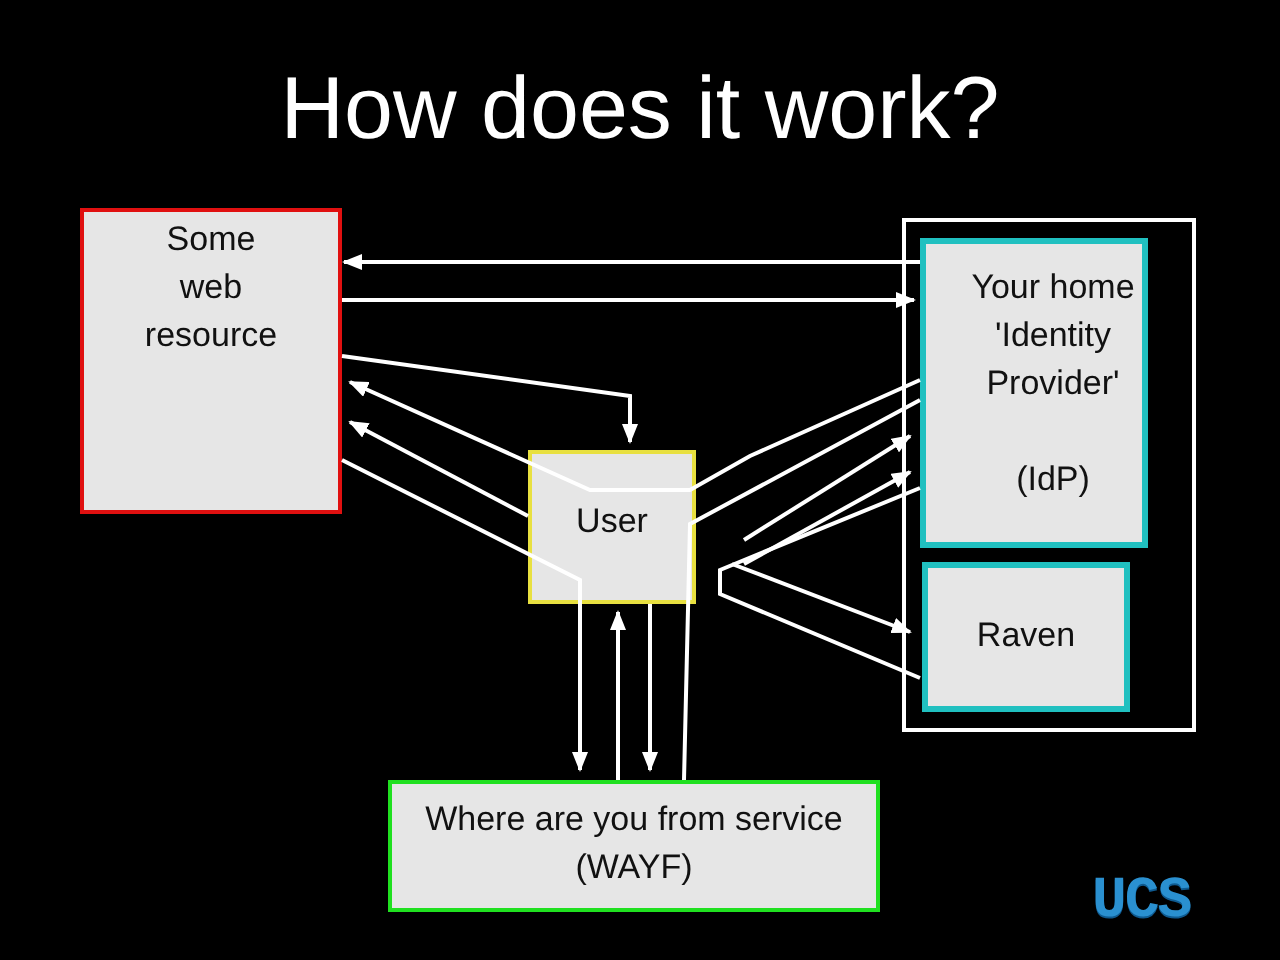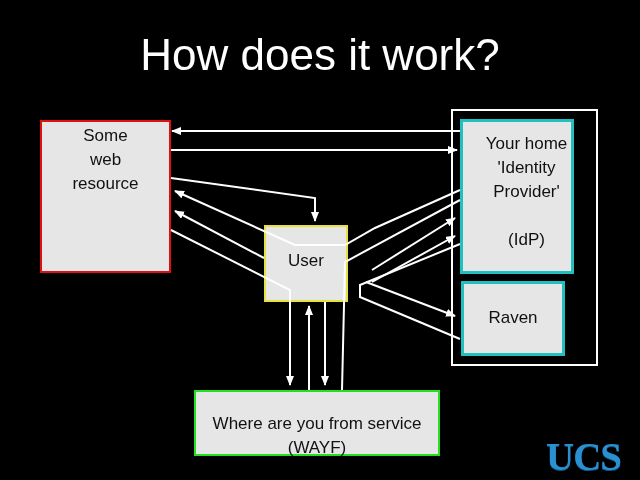--- a/index.html
+++ b/index.html
@@ -1,25 +1,25 @@
 <!DOCTYPE html>
 <html><head>
 <meta charset="utf-8">
 <style>
   html,body{margin:0;padding:0;background:#000;}
   body{width:640px;height:480px;position:relative;overflow:hidden;font-family:"Liberation Sans","DejaVu Sans",sans-serif;}
   .title{position:absolute;left:0;top:30px;width:640px;text-align:center;color:#fff;font-size:44px;}
   .box{position:absolute;background:#e6e6e6;color:#111;text-align:center;font-size:17px;line-height:24px;box-sizing:border-box;}
-  .sp{left:40px;top:120px;width:131px;height:153px;border:2px solid #e01010;padding-top:2px;}
+  .sp{left:40px;top:104px;width:131px;height:153px;border:2px solid #e01010;padding-top:2px;}
   .user{left:264px;top:225px;width:84px;height:77px;border:2px solid #e8e040;padding-top:22px;}
   .idp{left:460px;top:119px;width:114px;height:155px;border:3px solid #20c0c0;padding-top:10px;padding-left:19px;}
   .raven{left:461px;top:281px;width:104px;height:75px;border:3px solid #20c0c0;padding-top:22px;}
-  .wayf{left:194px;top:390px;width:246px;height:66px;border:2px solid #20e020;padding-top:20px;}
+  .wayf{left:194px;top:390px;width:246px;height:66px;border:2px solid #20e020;padding-top:6px;}
   .group{position:absolute;left:451px;top:109px;width:147px;height:257px;border:2px solid #fff;box-sizing:border-box;}
-  .logo{position:absolute;left:546px;top:434px;font-size:39px;font-weight:bold;color:#2a90d0;letter-spacing:-1px;font-family:Liberation Serif, serif;text-shadow:0 1px 0 #0e5a90;}
+  .logo{position:absolute;left:546px;top:434px;font-size:29px;font-weight:bold;color:#2a90d0;letter-spacing:-1px;font-family:Liberation Mono, monospace;text-shadow:0 1px 0 #0e5a90;}
   svg{position:absolute;left:0;top:0;}
 </style>
 </head>
 <body>
 
 <div class="title">How does it work?</div>
 
 <div class="group"></div>
 
 <div class="box sp">

